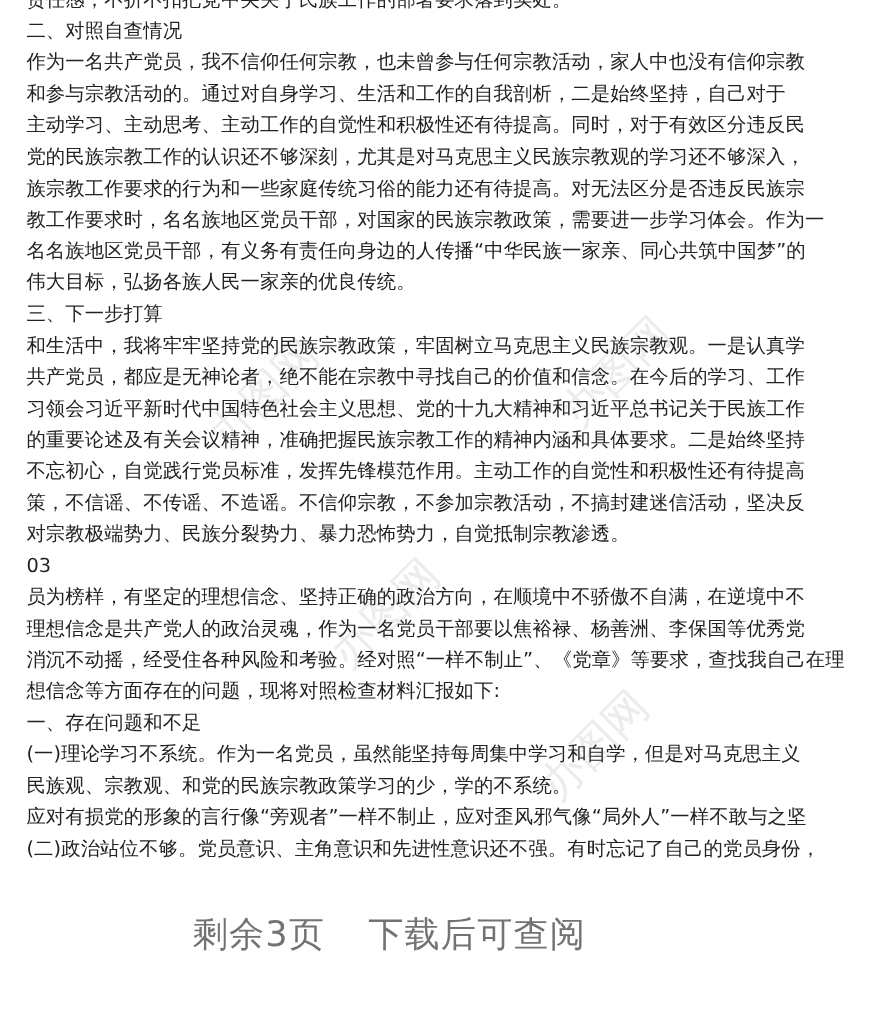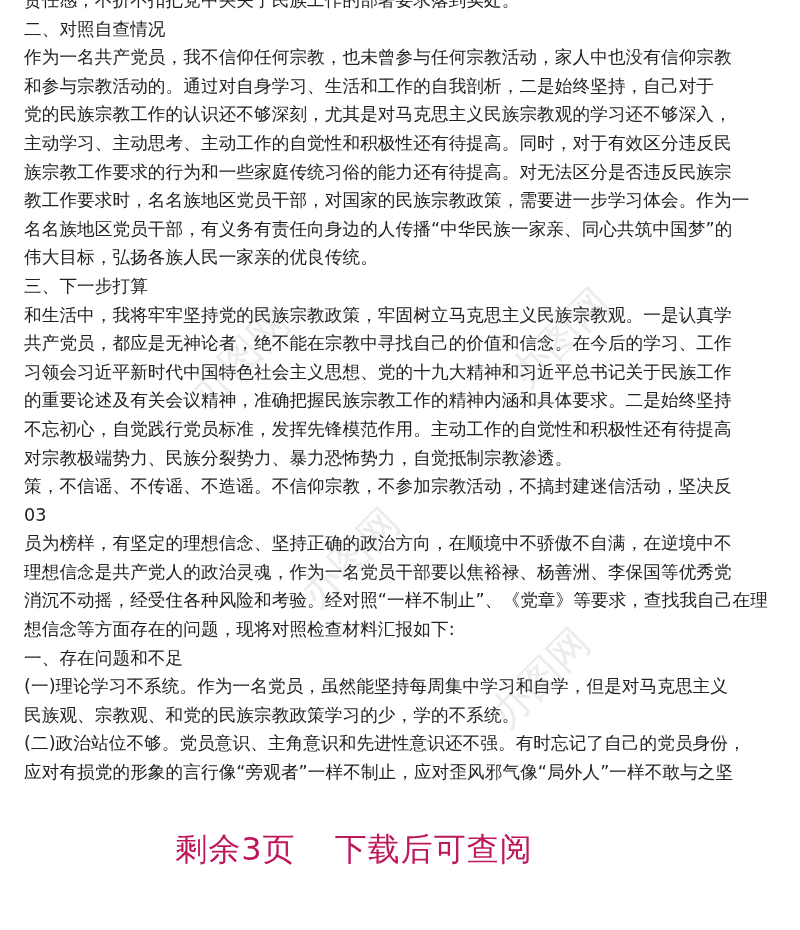--- a/index.html
+++ b/index.html
@@ -3,58 +3,58 @@
 <meta charset="utf-8">
 <style>
   html, body { margin: 0; padding: 0; background: #ffffff; }
   body { width: 800px; height: 930px; overflow: hidden; position: relative;
          font-family: "DejaVu Sans", "Liberation Sans", sans-serif; color: #222222; }
   .doc { position: absolute; left: 24px; top: -14px; width: 755px; }
   .line { font-size: 17.6px; line-height: 28.6px; height: 28.6px; white-space: nowrap; letter-spacing: 0.1px; }
   .watermark { position: absolute; color: rgba(200,200,200,0.35); font-size: 40px;
                transform: rotate(-45deg); pointer-events: none; white-space: nowrap; }
   .footer { position: absolute; left: 0; top: 828px; width: 708px; text-align: center;
-            font-size: 32px; color: #be185d; letter-spacing: 1px; }
+            font-size: 32px; color: #737373; letter-spacing: 1px; }
   .footer span { margin: 0 14px; }
 </style>
 </head>
 <body>
 
 <div class="watermark" style="left:180px;top:330px;">办图网</div>
 <div class="watermark" style="left:500px;top:310px;">办图网</div>
 <div class="watermark" style="left:290px;top:530px;">办图网</div>
 <div class="watermark" style="left:480px;top:650px;">办图网</div>
 
 <div class="doc">
   <div class="line">责任感，不折不扣把党中央关于民族工作的部署要求落到实处。</div>
   <div class="line">二、对照自查情况</div>
   <div class="line">作为一名共产党员，我不信仰任何宗教，也未曾参与任何宗教活动，家人中也没有信仰宗教</div>
   <div class="line">和参与宗教活动的。通过对自身学习、生活和工作的自我剖析，二是始终坚持，自己对于</div>
+  <div class="line">主动学习、主动思考、主动工作的自觉性和积极性还有待提高。同时，对于有效区分违反民</div>
   <div class="line">党的民族宗教工作的认识还不够深刻，尤其是对马克思主义民族宗教观的学习还不够深入，</div>
-  <div class="line">主动学习、主动思考、主动工作的自觉性和积极性还有待提高。同时，对于有效区分违反民</div>
   <div class="line">族宗教工作要求的行为和一些家庭传统习俗的能力还有待提高。对无法区分是否违反民族宗</div>
   <div class="line">教工作要求时，名名族地区党员干部，对国家的民族宗教政策，需要进一步学习体会。作为一</div>
   <div class="line">名名族地区党员干部，有义务有责任向身边的人传播“中华民族一家亲、同心共筑中国梦”的</div>
   <div class="line">伟大目标，弘扬各族人民一家亲的优良传统。</div>
   <div class="line">三、下一步打算</div>
   <div class="line">和生活中，我将牢牢坚持党的民族宗教政策，牢固树立马克思主义民族宗教观。一是认真学</div>
   <div class="line">共产党员，都应是无神论者，绝不能在宗教中寻找自己的价值和信念。在今后的学习、工作</div>
   <div class="line">习领会习近平新时代中国特色社会主义思想、党的十九大精神和习近平总书记关于民族工作</div>
   <div class="line">的重要论述及有关会议精神，准确把握民族宗教工作的精神内涵和具体要求。二是始终坚持</div>
   <div class="line">不忘初心，自觉践行党员标准，发挥先锋模范作用。主动工作的自觉性和积极性还有待提高</div>
+  <div class="line">策，不信谣、不传谣、不造谣。不信仰宗教，不参加宗教活动，不搞封建迷信活动，坚决反</div>
   <div class="line">对宗教极端势力、民族分裂势力、暴力恐怖势力，自觉抵制宗教渗透。</div>
-  <div class="line">策，不信谣、不传谣、不造谣。不信仰宗教，不参加宗教活动，不搞封建迷信活动，坚决反</div>
   <div class="line">03</div>
   <div class="line">员为榜样，有坚定的理想信念、坚持正确的政治方向，在顺境中不骄傲不自满，在逆境中不</div>
   <div class="line">理想信念是共产党人的政治灵魂，作为一名党员干部要以焦裕禄、杨善洲、李保国等优秀党</div>
   <div class="line">消沉不动摇，经受住各种风险和考验。经对照“一样不制止”、《党章》等要求，查找我自己在理</div>
   <div class="line">想信念等方面存在的问题，现将对照检查材料汇报如下:</div>
   <div class="line">一、存在问题和不足</div>
   <div class="line">(一)理论学习不系统。作为一名党员，虽然能坚持每周集中学习和自学，但是对马克思主义</div>
   <div class="line">民族观、宗教观、和党的民族宗教政策学习的少，学的不系统。</div>
+  <div class="line">应对有损党的形象的言行像“旁观者”一样不制止，应对歪风邪气像“局外人”一样不敢与之坚</div>
   <div class="line">(二)政治站位不够。党员意识、主角意识和先进性意识还不强。有时忘记了自己的党员身份，</div>
-  <div class="line">应对有损党的形象的言行像“旁观者”一样不制止，应对歪风邪气像“局外人”一样不敢与之坚</div>
 </div>
 
 <div class="footer">
   <span>剩余3页</span>
   <span>下载后可查阅</span>
 </div>
 
 </body></html>

